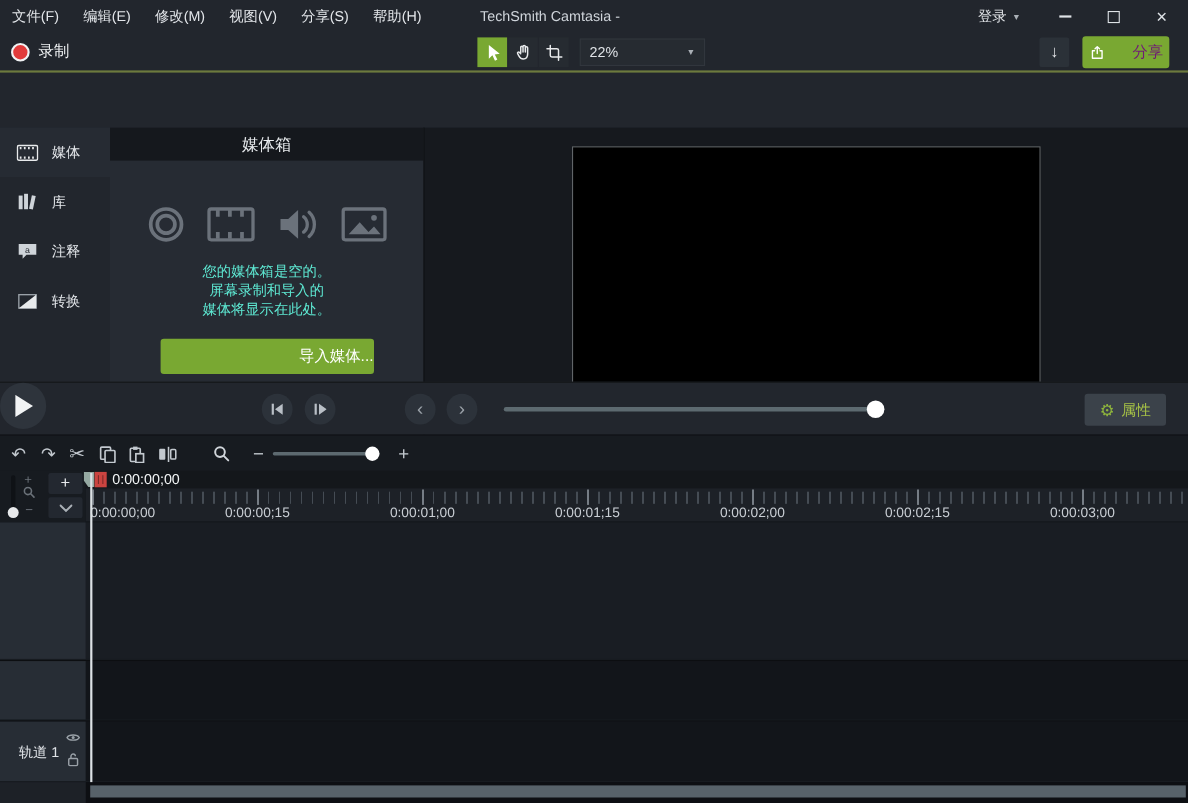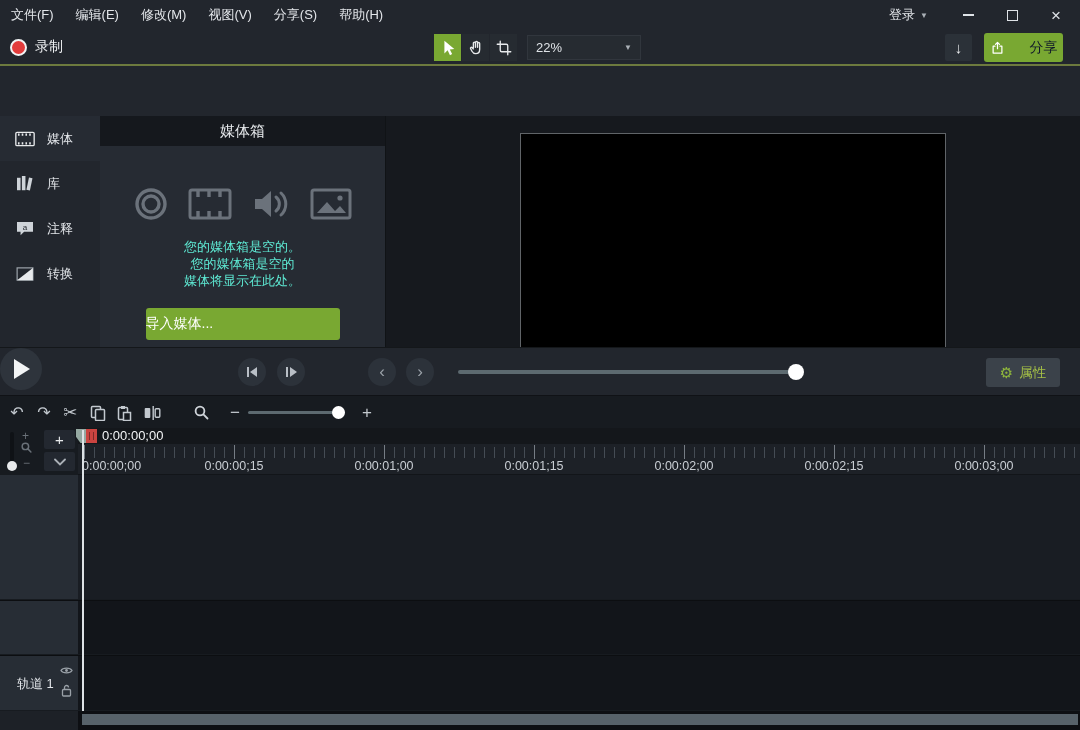--- a/index.html
+++ b/index.html
@@ -23,36 +23,36 @@
   #toolbar { position:absolute; left:0; top:30px; width:1080px; height:36px; background:#22262d; border-bottom:2px solid #6d7a3e; }
   #record-group { position:absolute; left:10px; top:0; height:34px; display:flex; align-items:center; gap:8px; }
   #record-dot { width:17px; height:17px; border-radius:50%; background:#e23b3b; border:2px solid #f1f3f4; }
   #record-label { font-size:14px; color:#eef0f2; }
   .tool-btn { position:absolute; top:4px; width:27px; height:27px; display:flex; align-items:center; justify-content:center; background:#262b31; }
   #tool-select { left:434px; background:#79a832; }
   #tool-hand { left:462px; } #tool-crop { left:490px; }
   #zoom-select { position:absolute; left:527px; top:5px; width:114px; height:25px; background:#262b31; border:1px solid #31363d; display:flex; align-items:center; padding:0 8px; color:#dfe3e7; }
   #zoom-select .caret { margin-left:auto; font-size:8px; color:#aab0b6; }
   #export-btn { position:absolute; right:108px; top:4px; width:27px; height:27px; background:#2b3138; display:flex; align-items:center; justify-content:center; color:#e8eaec; font-size:15px; border-radius:2px; }
-  #share-btn { position:absolute; right:17px; top:3px; width:79px; height:29px; background:#79a832; border-radius:3px; display:flex; align-items:center; justify-content:center; gap:25px; color:#0f172a; font-size:14px; }
+  #share-btn { position:absolute; right:17px; top:3px; width:79px; height:29px; background:#79a832; border-radius:3px; display:flex; align-items:center; justify-content:center; gap:25px; color:#701a75; font-size:14px; }
 
   
   #main { position:absolute; left:0; top:68px; width:1080px; height:279px; display:flex;margin-top:48px; }
   #sidebar { width:100px; background:#22262d; position:relative; }
   .side-item { height:45px; display:flex; align-items:center; gap:10px; padding-left:13px; color:#e3e6ea; }
   .side-item .ic { width:24px; display:flex; justify-content:center; color:#cfd4d9; }
   .side-item.selected { background:#262b33; }
   #side-more { position:absolute; left:0; bottom:0; width:100px; height:28px; background:#22262d; border-top:1px solid #1a1e24; display:flex; align-items:center; justify-content:center; color:#d6dade; }
 
   #media-panel { width:285px; background:#262b33; display:flex; flex-direction:column; position:relative; }
   #bin-header { height:30px; background:#15181d; display:flex; align-items:center; justify-content:center; font-size:15px; color:#e8ebee; }
   #bin-body { flex:1; display:flex; flex-direction:column; align-items:center; }
   #bin-icons { margin-top:40px; display:flex; gap:19px; color:#6b727b; }
   #bin-empty { margin-top:16px; text-align:center; color:#5eead4; line-height:17px; font-size:13px; }
-  #import-btn { margin-top:19px; width:194px; height:32px; background:#79a832; border-radius:3px; display:flex; align-items:center; justify-content:flex-start; color:#fff; font-size:14px; }
+  #import-btn { margin-top:19px; width:194px; height:32px; background:#79a832; border-radius:3px; display:flex; align-items:center; justify-content:flex-end; color:#fff; font-size:14px; }
   #bin-footer { height:28px; background:#1d2127; display:flex; align-items:center; position:relative; }
   #bin-add { position:absolute; left:3px; top:1px; width:26px; height:26px; background:#2a2f37; display:flex; align-items:center; justify-content:center; color:#e8eaec; font-size:17px; }
   #bin-views { position:absolute; right:2px; top:2px; display:flex; gap:3px; }
   #view-grid { width:24px; height:24px; background:#3d444e; display:flex; align-items:center; justify-content:center; color:#e8eaec; }
   #view-list { width:24px; height:24px; display:flex; align-items:center; justify-content:center; color:#8a9199; }
 
   #canvas-area { flex:1; background:#16191e; border-left:1px solid #101316; position:relative; }
   #stage { position:absolute; left:50%; top:17px; transform:translateX(-50%); width:426px; height:241px; background:#000; border:1px solid #606468; }
 
   
@@ -129,20 +129,21 @@
 
 <div id="app">
 
   <div id="menubar">
     <div class="menu-item">文件(F)</div>
     <div class="menu-item">编辑(E)</div>
     <div class="menu-item">修改(M)</div>
     <div class="menu-item">视图(V)</div>
     <div class="menu-item">分享(S)</div>
     <div class="menu-item">帮助(H)</div>
+    <div id="win-title">TechSmith Camtasia -</div>
     <div id="login">
       <span>登录</span>
       <span class="caret">▼</span>
     </div>
     <div class="winbtn" id="btn-min">
         <span class="bar"></span>
       </div>
     <div class="winbtn" id="btn-max">
         <span class="box"></span>
       </div>
@@ -247,21 +248,21 @@
               <path d="M25 11 a9 9 0 0 1 0 14 M30 7 a15 15 0 0 1 0 22" fill="none" stroke="currentColor" stroke-width="3" stroke-linecap="round"></path>
             </svg>
           <svg width="42" height="36" viewBox="0 0 42 36" fill="none" stroke="currentColor" stroke-width="3">
               <rect x="2" y="4" width="38" height="28" rx="2"></rect>
               <path d="M7 27 L17 16 L25 25 L30 20 L36 27 Z" fill="currentColor" stroke="none"></path>
               <circle cx="30" cy="12" r="2.6" fill="currentColor" stroke="none"></circle>
             </svg>
         </div>
         <div id="bin-empty">
           <div>您的媒体箱是空的。</div>
-          <div>您的媒体箱是空的</div>
+          <div>屏幕录制和导入的</div>
           <div>媒体将显示在此处。</div>
         </div>
         <div id="import-btn">
           <span>导入媒体...</span>
         </div>
       </div>
       <div id="bin-footer">
         <div id="bin-add">
             <span>+</span>
           </div>

